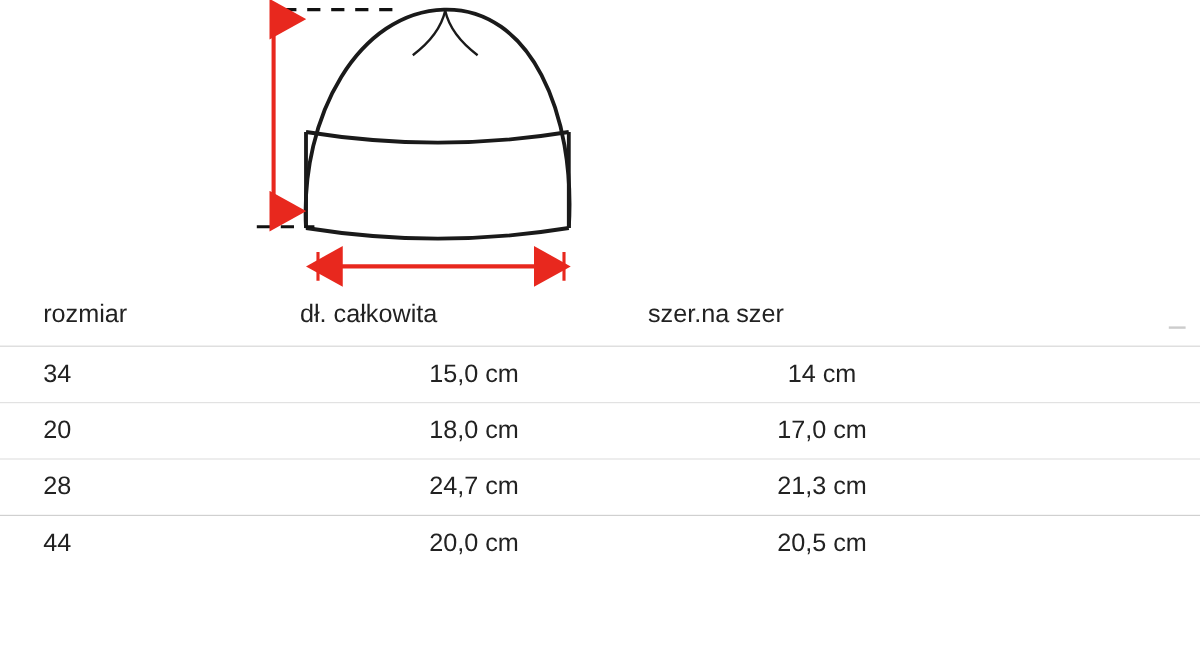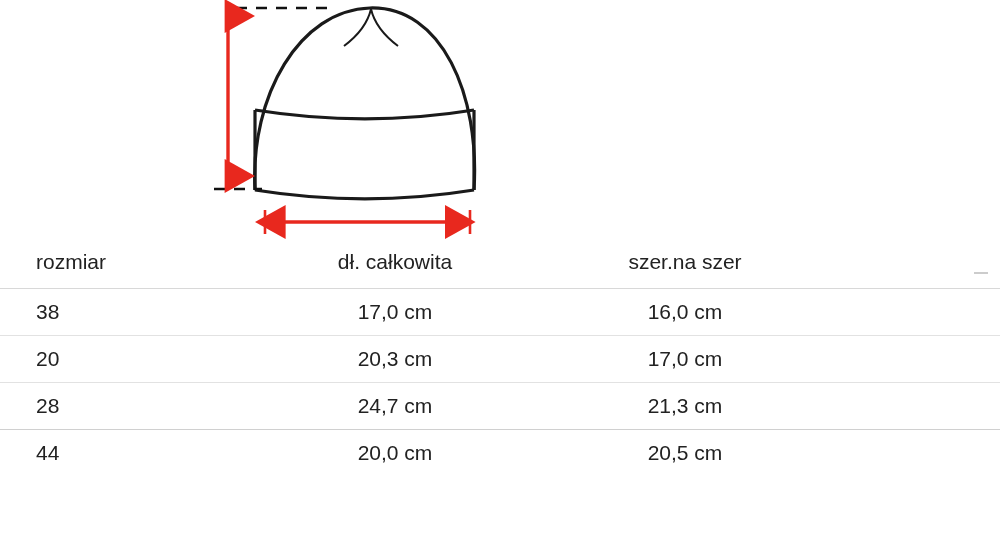--- a/index.html
+++ b/index.html
@@ -45,21 +45,21 @@
   .size-table col.c1 { width: 250px; }
   .size-table col.c2 { width: 290px; }
   .size-table col.c3 { width: 290px; }
   .size-table col.c4 { width: 170px; }
 
   .size-table th {
     font-weight: normal;
     font-size: 21px;
     color: #222222;
     padding: 0 0 14px 0;
-    text-align: center;
+    text-align: left;
     vertical-align: bottom;
     border-bottom: 1px solid #d8d8d8;
   }
   .size-table th.left {
     text-align: left;
     padding-left: 36px;
   }
   .size-table td {
     font-size: 21px;
     color: #222222;
@@ -148,28 +148,28 @@
     <thead>
       <tr>
         <th class="left">rozmiar</th>
         <th>dł. całkowita</th>
         <th>szer.na szer</th>
         <th></th>
       </tr>
     </thead>
     <tbody>
       <tr>
-        <td class="left">38</td>
-        <td>17,0 cm</td>
-        <td>16,0 cm</td>
+        <td class="left">34</td>
+        <td>15,0 cm</td>
+        <td>14 cm</td>
         <td></td>
       </tr>
       <tr>
         <td class="left">20</td>
-        <td>20,3 cm</td>
+        <td>18,0 cm</td>
         <td>17,0 cm</td>
         <td></td>
       </tr>
       <tr>
         <td class="left">28</td>
         <td>24,7 cm</td>
         <td>21,3 cm</td>
         <td></td>
       </tr>
       <tr>

